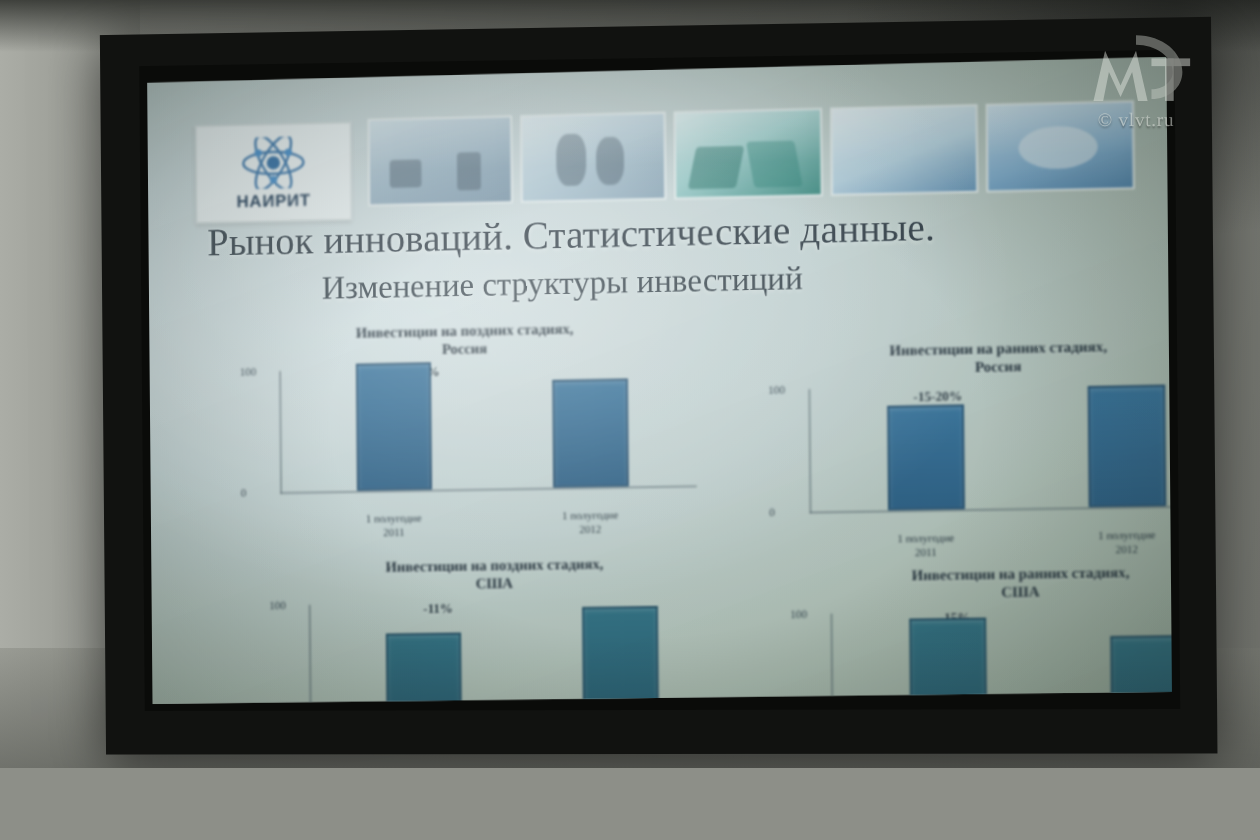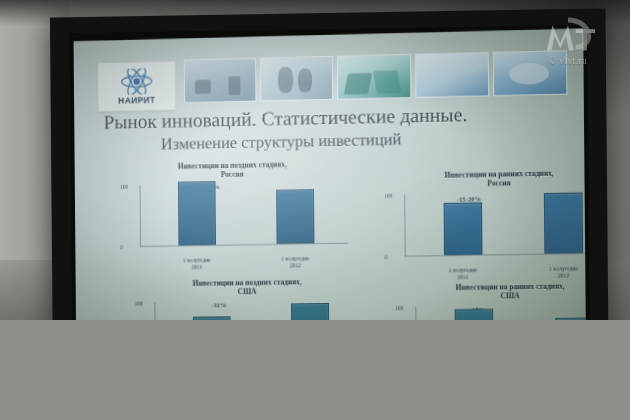--- a/index.html
+++ b/index.html
@@ -1,21 +1,21 @@
 <!DOCTYPE html>
 <html><head>
 <meta charset="utf-8">
 <style>
   html,body{margin:0;padding:0;}
   body{
     width:630px;height:420px;overflow:hidden;
     font-family:"Liberation Sans", sans-serif;
     background:#8d8f88;
   }
-  #stage{position:relative;width:630px;height:320px;overflow:hidden;}
+  #stage{position:relative;width:630px;height:384px;overflow:hidden;}
 
   
   .wall{
     position:absolute;inset:0;
     background:
       linear-gradient(100deg,#9a9c95 0%,#8e9089 38%,#7e8079 72%,#6f716b 100%);
   }
   .wall-left{
     position:absolute;left:0;top:0;width:70px;height:420px;
     background:linear-gradient(90deg,#abada6,#9b9d96 60%,#8b8d86);

